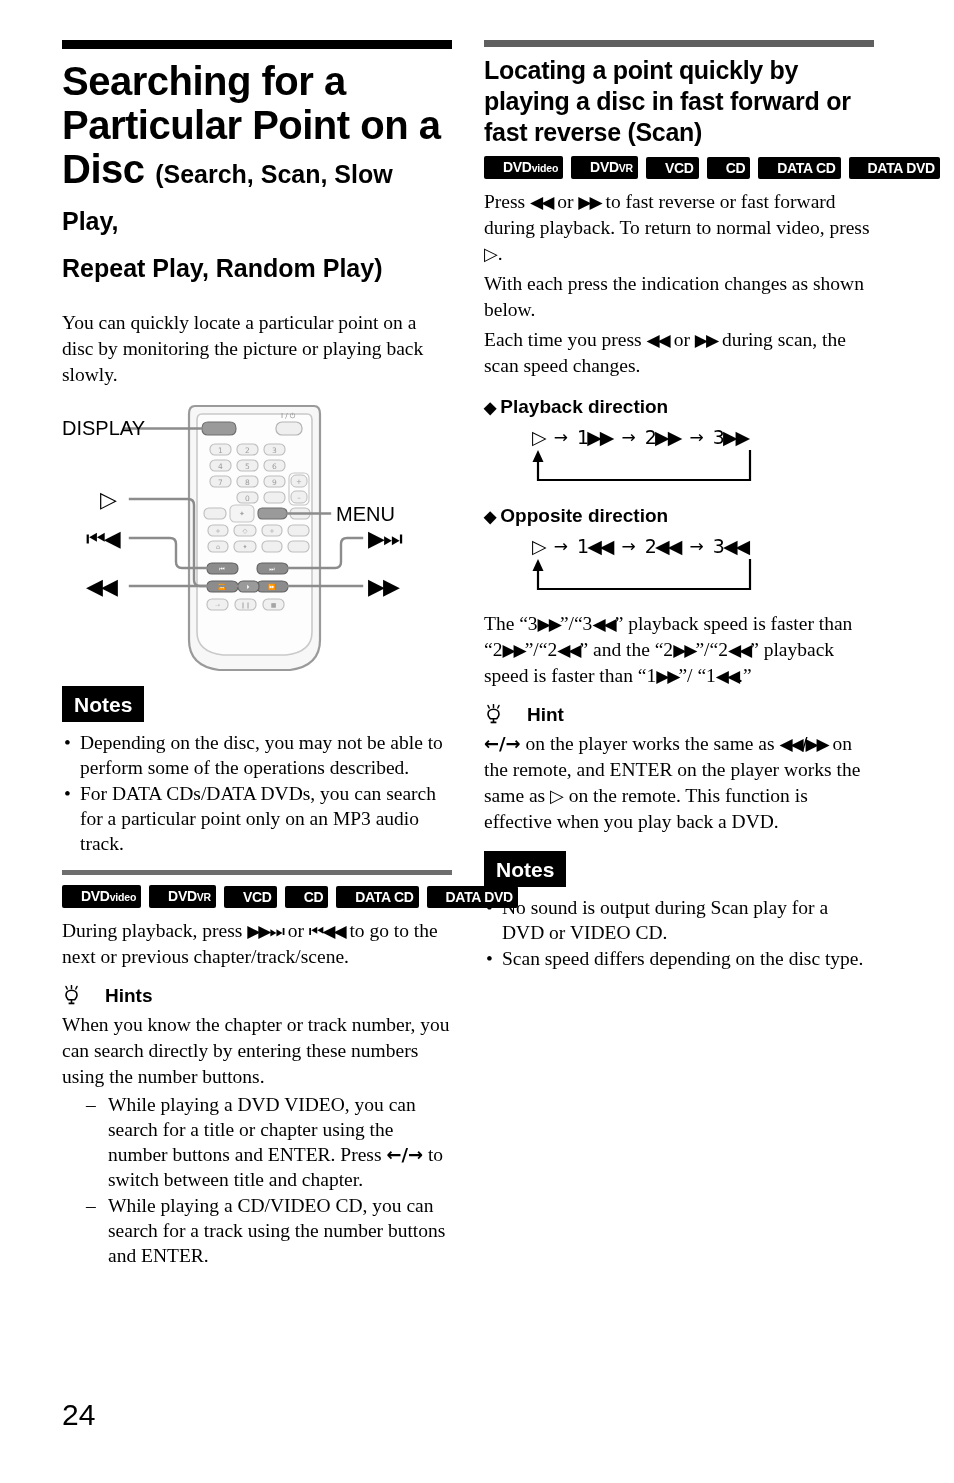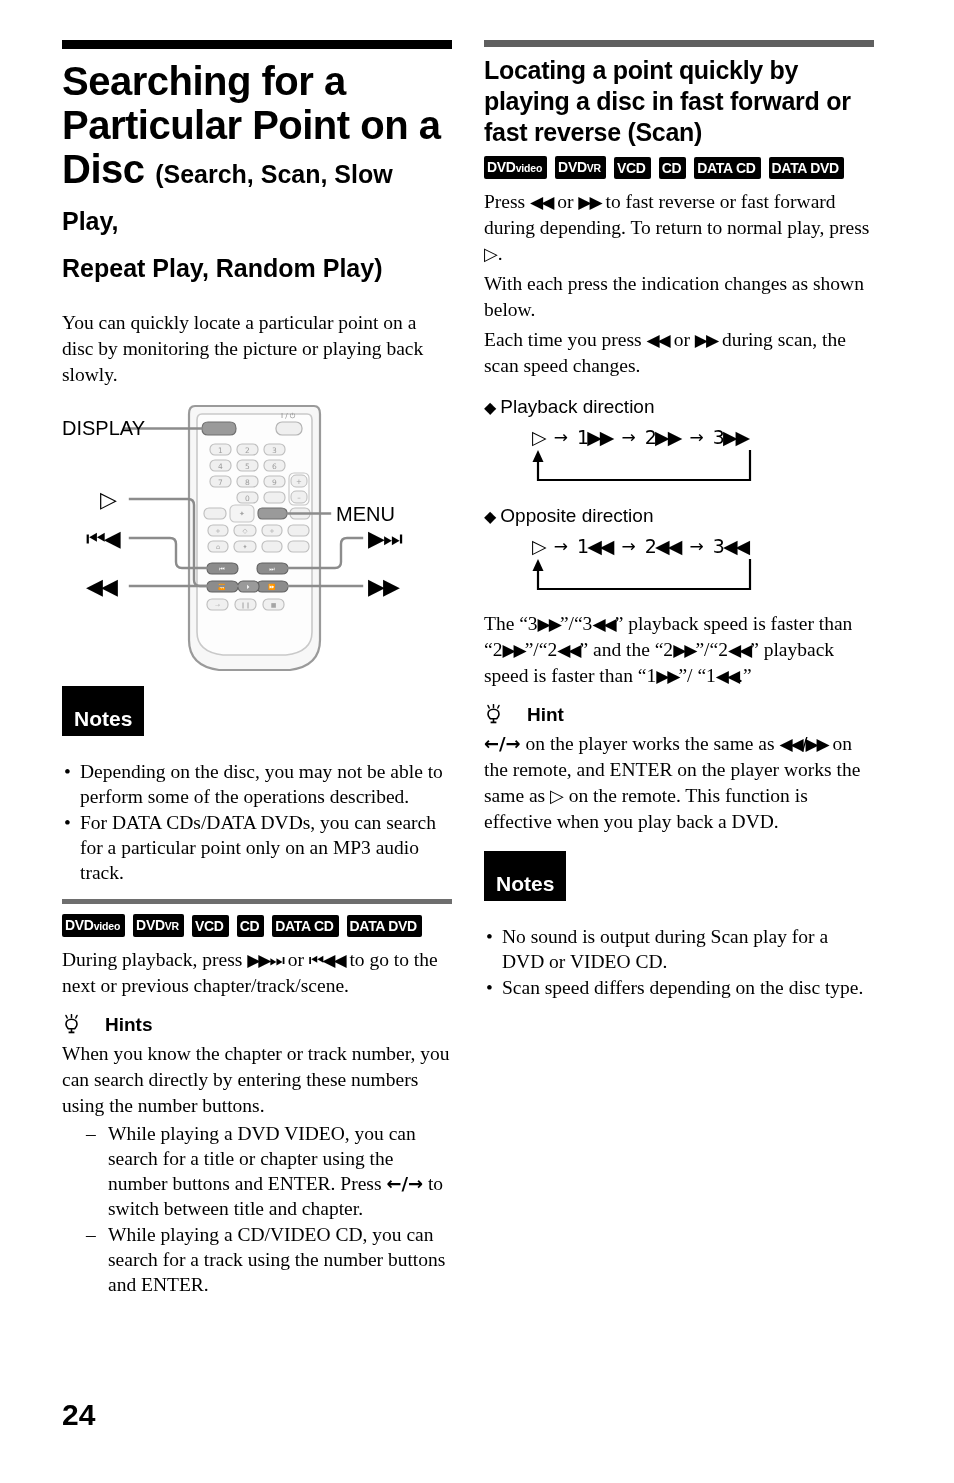--- a/index.html
+++ b/index.html
@@ -39,21 +39,21 @@
   h2.section {
     font-family:"Liberation Sans", sans-serif;
     font-weight:bold;
     font-size:25px;
     line-height:31px;
     letter-spacing:-0.3px;
     margin:0 0 8px 0;
   }
   h3.diamond {
     font-family:"Liberation Sans", sans-serif;
-    font-weight:normal;
+    font-weight:bold;
     font-size:19px;
     line-height:24px;
     margin:16px 0 6px 0;
   }
   h3.diamond .dia { font-size:16px; margin-right:4px; }
 
   
   p.body {
     font-size:19.5px;
     line-height:26px;
@@ -63,38 +63,38 @@
   p.tight { margin-top:4px; }
 
   
   .badges { margin:4px 0 6px 0; display:flex; gap:8px; align-items:center; flex-wrap:nowrap; }
   .badge {
     background:#000; color:#fff;
     font-family:"Liberation Sans", sans-serif;
     font-weight:bold;
     font-size:14px;
     line-height:14px;
-    padding:4px 5px 4px 3px;
+    padding:4px 5px 4px 19px;
     border-radius:2px;
     white-space:nowrap;
     letter-spacing:-0.3px;
     text-align:center;
   }
   .badge .sm { font-size:10.5px; letter-spacing:-0.2px; }
 
   
   .notes-tag {
     display:inline-block;
     background:#000; color:#fff;
     font-family:"Liberation Sans", sans-serif;
     font-weight:bold;
     font-size:21px;
     line-height:21px;
-    padding:22px 12px 7px 12px;
-    margin:0 0 19px 0;
+    padding:8px 12px 7px 12px;
+    margin:0 0 4px 0;
   }
   ul.bullets { list-style:none; margin:4px 0 0 0; padding:0; }
   ul.bullets > li {
     font-size:19.5px;
     line-height:25px;
     padding-left:18px;
     position:relative;
     margin-bottom:1px;
   }
   ul.bullets > li::before {
@@ -152,21 +152,21 @@
     font-family:"Liberation Sans", sans-serif;
     font-size:20px;
     fill:#000;
   }
   .glyphlbl { font-family:"DejaVu Sans", sans-serif; font-size:22px; fill:#000; }
 
   
   .pageno {
     position:absolute; left:62px; top:1398px;
     font-family:"Liberation Sans", sans-serif;
-    font-weight:bold;
+    font-weight:normal;
     font-size:30px;
   }
 </style>
 </head>
 <body>
 
 <div class="page">
 
   <div class="col col-left">
 
@@ -361,21 +361,21 @@
     <div class="badges">
       <span class="badge">DVD<span class="sm">video</span></span>
       <span class="badge">DVD<span class="sm">VR</span></span>
       <span class="badge">VCD</span>
       <span class="badge">CD</span>
       <span class="badge">DATA CD</span>
       <span class="badge">DATA DVD</span>
     </div>
 
     <p class="body">
-      <span>Press </span><span class="g">◀◀</span><span> or </span><span class="g">▶▶</span><span> to fast reverse or fast forward during depending. To return to normal play, press </span><span class="g-play">▷</span><span>.</span>
+      <span>Press </span><span class="g">◀◀</span><span> or </span><span class="g">▶▶</span><span> to fast reverse or fast forward during playback. To return to normal video, press </span><span class="g-play">▷</span><span>.</span>
     </p>
 
     <p class="body tight">With each press the indication changes as shown below.</p>
 
     <p class="body tight">
       <span>Each time you press </span><span class="g">◀◀</span><span> or </span><span class="g">▶▶</span><span> during scan, the scan speed changes.</span>
     </p>
 
     <h3 class="diamond">
       <span class="dia">◆</span><span>Playback direction</span>

